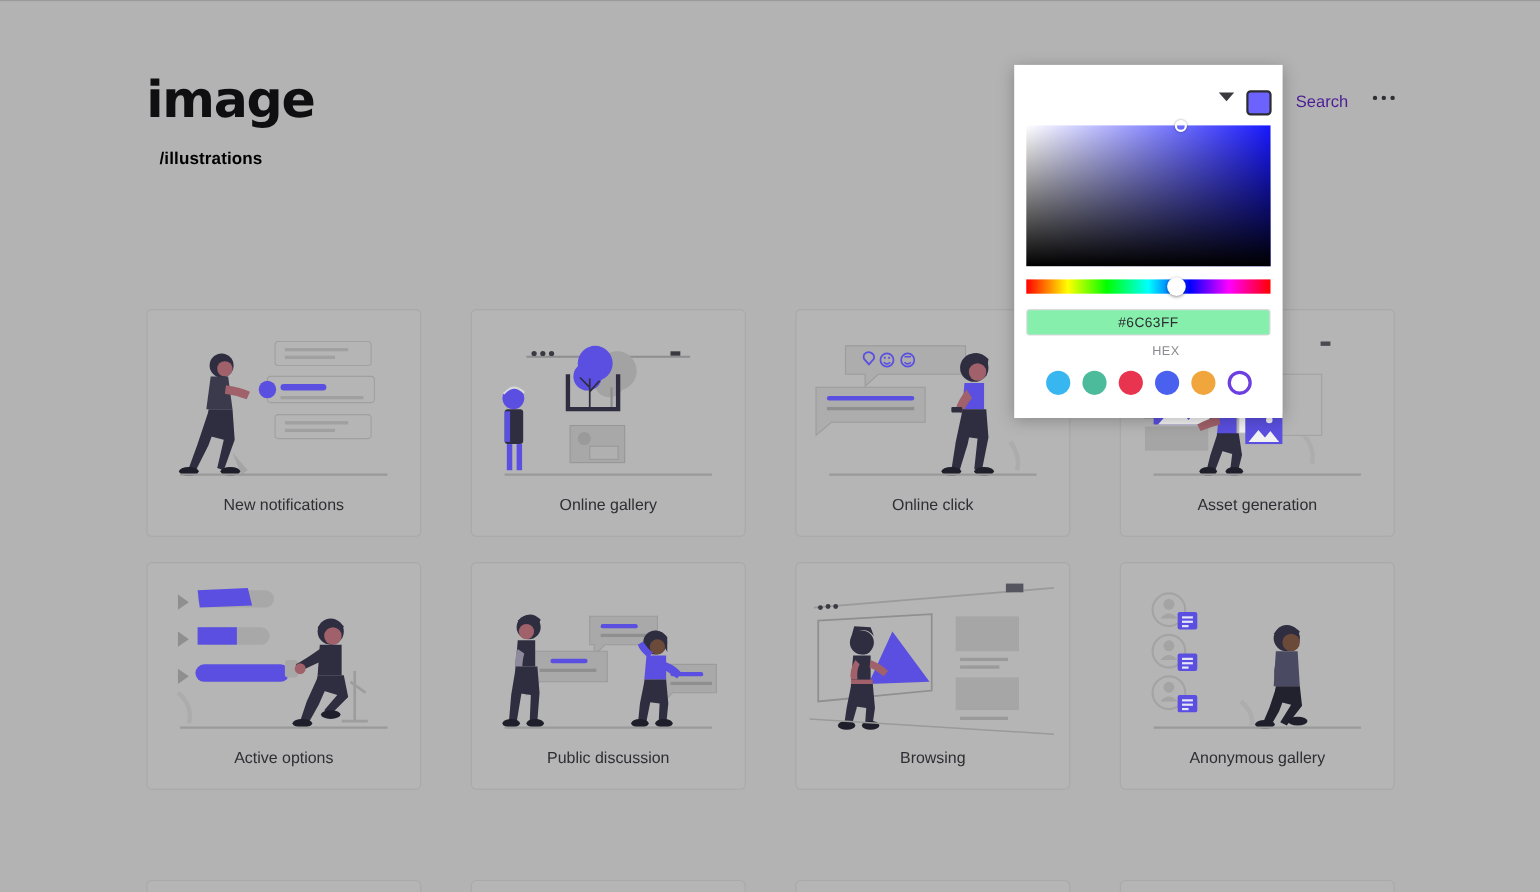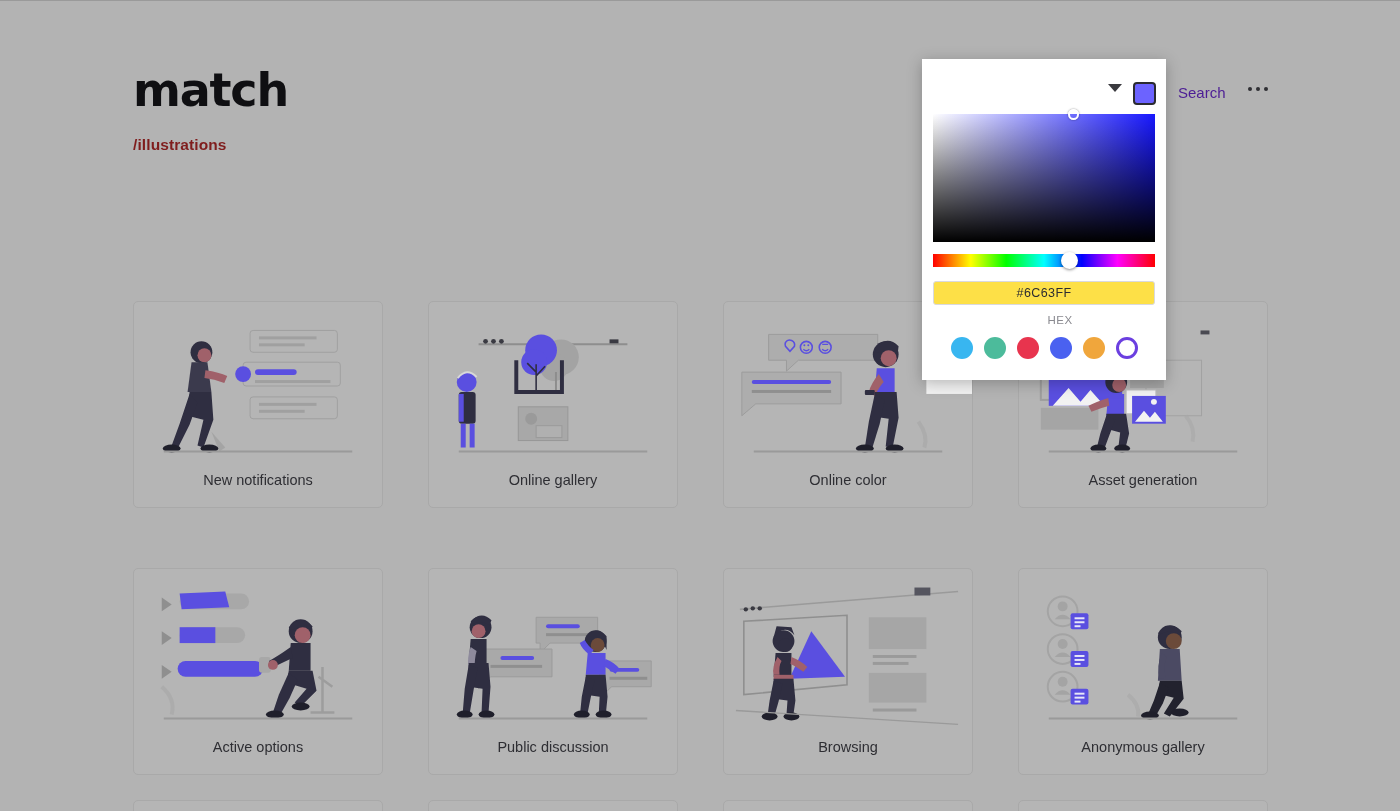--- a/index.html
+++ b/index.html
@@ -19,23 +19,23 @@
 
   .logo {
     position: absolute; left: 133px; top: 66px;
     font-family: "DejaVu Sans", sans-serif;
     font-size: 46px; font-weight: 700;
     letter-spacing: -1.2px;
     color: #0f0f12;
     line-height: 1;
   }
   .breadcrumb {
-    position: absolute; left: 133px; top: 135px;
+    position: absolute; left: 145px; top: 135px;
     font-size: 15.5px; font-weight: 700;
-    color: #7f1d1d;
+    color: #000000;
     letter-spacing: .1px;
   }
   .intro {
     position: absolute; left: 133px; top: 170px;
     width: 540px;
     font-size: 15.5px; line-height: 24px;
     color: #3b3b40;
   }
 
   .search-label {
@@ -104,21 +104,21 @@
     width: 17px; height: 17px; border-radius: 50%;
     background: #fff;
     box-shadow: 0 1px 3px rgba(0,0,0,.45);
   }
   .hex-input {
     display: block;
     margin: 14px 11px 0 11px;
     width: 222px; height: 24px;
     border: 1px solid #d9d9de;
     border-radius: 3px;
-    background: #fde047;
+    background: #86efac;
     text-align: center;
     font-family: "Liberation Sans", sans-serif;
     font-size: 12.5px;
     color: #2c2c31;
     letter-spacing: .4px;
   }
   .hex-label {
     margin-top: 9px;
     text-align: center;
     font-size: 11.5px;
@@ -131,25 +131,25 @@
     justify-content: center;
     gap: 11px;
     margin-top: 11px;
   }
   .preset { width: 22px; height: 22px; border-radius: 50%; }
   .preset.ring { background: transparent !important; border: 3px solid #6b3fe0; }
 
   
   .grid {
     position: absolute;
-    left: 133px; top: 300px;
+    left: 133px; top: 280px;
     width: 1135px;
     display: grid;
     grid-template-columns: repeat(4, 250px);
-    gap: 60px 45px;
+    gap: 23px 45px;
   }
   .card {
     width: 250px; height: 207px;
     border: 1px solid #a9a9a9;
     border-radius: 5px;
     background: rgba(255,255,255,0.035);
     position: relative;
     overflow: hidden;
   }
   .card-art {
@@ -164,21 +164,21 @@
     font-size: 14.5px;
     color: #2e2e33;
   }
   .card svg { display: block; width: 100%; height: 100%; }
 </style>
 </head>
 <body>
 
 <div class="page">
 
-  <div class="logo">match</div>
+  <div class="logo">image</div>
   <div class="breadcrumb">/illustrations</div>
 
   <div class="search-label">Search</div>
   <div class="more-menu">
     <i></i>
     <i></i>
     <i></i>
   </div>
 
   <div class="picker">
@@ -284,21 +284,21 @@
             <path d="M156 62 q-8 10 -10 18 l6 4 q5 -10 9 -14z" fill="#a0616a"></path>
             <rect x="142" y="78" width="10" height="5" rx="1" fill="#2f2e41"></rect>
             <path d="M152 80 h22 l2 26 -6 30 -7 -1 3 -28 -14 -2z" fill="#2f2e41"></path>
             <path d="M152 82 l-6 28 -4 26 7 2 8 -26 5 -24z" fill="#2f2e41"></path>
             <ellipse cx="142" cy="137" rx="9" ry="4" fill="#1f1f2b"></ellipse>
             <ellipse cx="172" cy="137" rx="9" ry="4" fill="#1f1f2b"></ellipse>
             <path d="M196 110 q10 14 6 26" stroke="#a8a8a8" fill="none" stroke-width="4" opacity=".7"></path>
             <line x1="30" y1="140" x2="220" y2="140" stroke="#9a9a9a" stroke-width="2"></line>
           </svg>
         </div>
-        <div class="card-label">Online color</div>
+        <div class="card-label">Online click</div>
       </div>
       <div class="card">
         <div class="card-art">
           <svg viewBox="0 0 250 148" xmlns="http://www.w3.org/2000/svg">
             <rect x="0" y="0" width="92" height="68" fill="#f4f4f4"></rect>
             <circle cx="8" cy="30" r="11" fill="#5a4fe0"></circle>
             <circle cx="38" cy="30" r="12" fill="#f0a63c"></circle>
             <circle cx="72" cy="30" r="12" fill="none" stroke="#5a4fe0" stroke-width="4"></circle>
             <rect x="128" y="48" width="56" height="56" fill="none" stroke="#a2a2a2"></rect>
             <rect x="112" y="46" width="34" height="30" fill="#a5a5a5"></rect>

